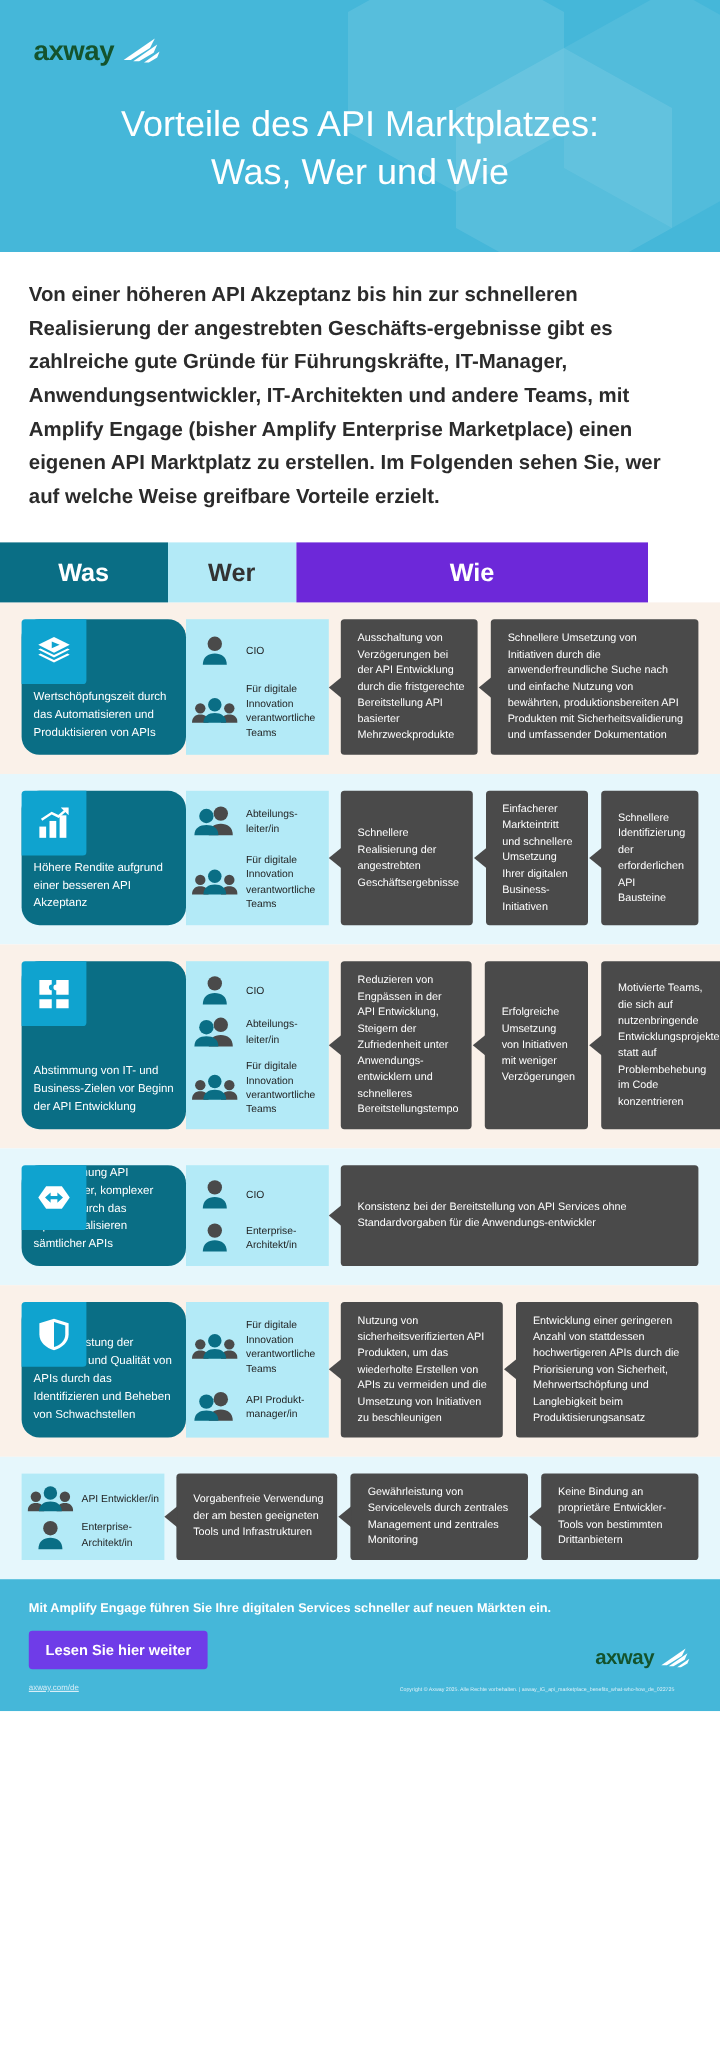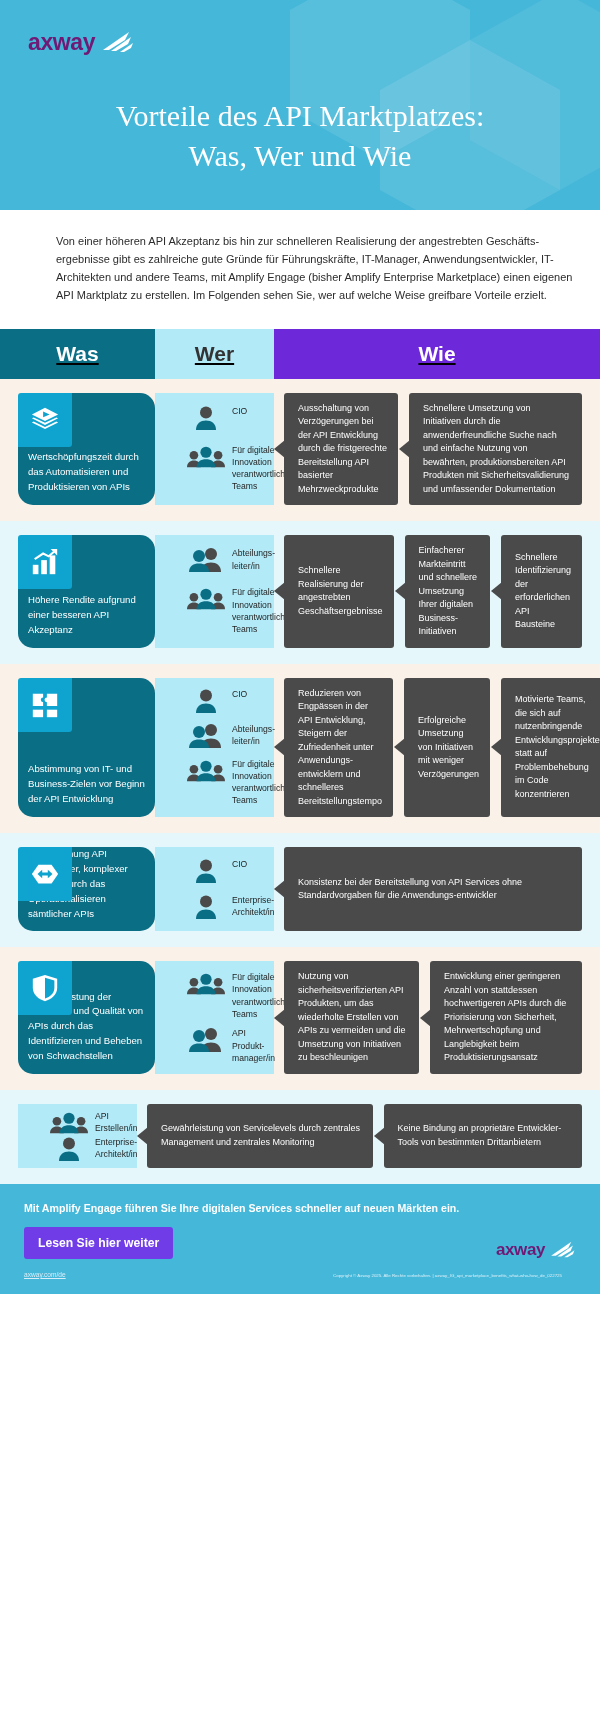--- a/index.html
+++ b/index.html
@@ -17,50 +17,48 @@
     height: 210px;
     overflow: hidden;
   }
   .hexes { position: absolute; inset: 0; }
   .logo-wrap {
     position: absolute;
     left: 28px; top: 30px;
     display: flex; align-items: center; gap: 4px;
   }
   .logo-text {
-    color: #701a75; font-size: 23px; font-weight: bold;
+    color: #14532d; font-size: 23px; font-weight: bold;
     letter-spacing: -0.4px; line-height: 1;
   }
   .title {
     position: absolute;
-    left: 0; right: 0; top: 96px;
+    left: 0; right: 0; top: 84px;
     text-align: center;
     color: #ffffff;
     font-size: 30px;
     font-weight: 400;
     line-height: 1.32;
     padding: 0 20px;
-    font-family: Liberation Serif, serif;
   }
 
   
   .intro {
     padding: 22px 24px 24px 24px;
     background: #ffffff;
   }
   .intro p {
-    font-size: 11px;
-    font-weight: normal;
+    font-size: 17px;
+    font-weight: bold;
     line-height: 1.65;
     color: #2b2b2b;
-    margin-left: 32px;
-  }
-
-  
-  .colhead { display: flex; width: 600px; height: 50px; text-decoration: underline; }
+  }
+
+  
+  .colhead { display: flex; width: 540px; height: 50px; }
   .colhead > div {
     display: flex; align-items: center; justify-content: center;
     font-size: 21px; font-weight: bold; line-height: 1;
   }
   .ch-was { width: 155px; background: #0a6e85; color: #ffffff; }
   .ch-wer { width: 119px; background: #b3eaf7; color: #333333; }
   .ch-wie { width: 326px; background: #6d28d9; color: #ffffff; }
 
   
   .row { width: 600px; padding: 14px 18px 16px 18px; }
@@ -100,22 +98,22 @@
   .wer {
     width: 119px;
     flex: 0 0 119px;
     background: #b3eaf7;
     display: flex;
     flex-direction: column;
     justify-content: space-around;
     padding: 6px 0;
   }
   .person {
-    display: flex; align-items: flex-start; gap: 7px;
-    padding-left: 32px;
+    display: flex; align-items: center; gap: 7px;
+    padding-left: 5px;
   }
   .person-icon { width: 38px; flex: 0 0 38px; display:flex; align-items:center; justify-content:center; }
   .person-icon svg { display: block; }
   .person-label {
     font-size: 8.6px;
     line-height: 1.42;
     color: #1f1f1f;
   }
 
   
@@ -467,33 +465,34 @@
               <span class="person-icon">
                 <svg width="44" height="26" viewBox="0 0 44 26">
                   <circle cx="8" cy="11" r="5" fill="#4a4a4a"></circle>
                   <path d="M0 25 C0 19.5 3.5 17 8 17 C12.5 17 16 19.5 16 25 Z" fill="#4a4a4a"></path>
                   <circle cx="36" cy="11" r="5" fill="#4a4a4a"></circle>
                   <path d="M28 25 C28 19.5 31.5 17 36 17 C40.5 17 44 19.5 44 25 Z" fill="#4a4a4a"></path>
                   <circle cx="22" cy="7.5" r="6.5" fill="#0a6e85"></circle>
                   <path d="M11 25 C11 18.5 16 15.5 22 15.5 C28 15.5 33 18.5 33 25 Z" fill="#0a6e85"></path>
                 </svg>
               </span>
-              <span class="person-label">API Erstellen/in</span>
+              <span class="person-label">API Entwickler/in</span>
             </div>
             <div class="person">
               <span class="person-icon">
                 <svg width="24" height="26" viewBox="0 0 24 26">
                   <circle cx="12" cy="7.5" r="6" fill="#4a4a4a"></circle>
                   <path d="M2 25 C2 18.5 6.5 15.5 12 15.5 C17.5 15.5 22 18.5 22 25 Z" fill="#0a6e85"></path>
                 </svg>
               </span>
               <span class="person-label">Enterprise-Architekt/in</span>
             </div>
           </div>
           <div class="wie">
+            <div class="bubble">Vorgabenfreie Verwendung der am besten geeigneten Tools und Infrastrukturen</div>
             <div class="bubble">Gewährleistung von Servicelevels durch zentrales Management und zentrales Monitoring</div>
             <div class="bubble">Keine Bindung an proprietäre Entwickler-Tools von bestimmten Drittanbietern</div>
           </div>
         </div>
       </div>
     </div>
 
   <div class="footer">
     <div class="footer-line">Mit Amplify Engage führen Sie Ihre digitalen Services schneller auf neuen Märkten ein.</div>
     <button class="cta">Lesen Sie hier weiter</button>

